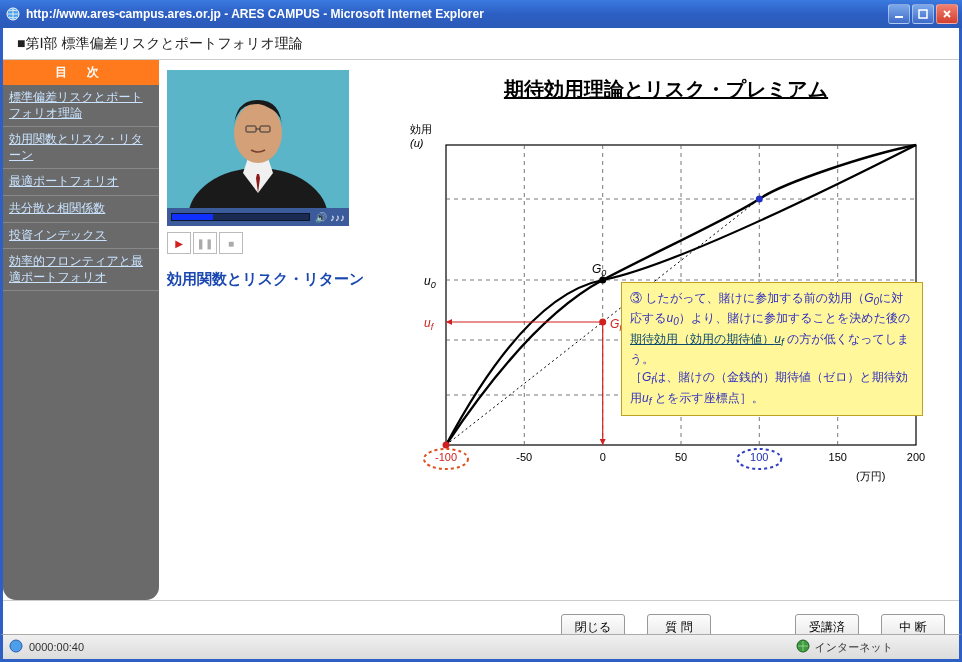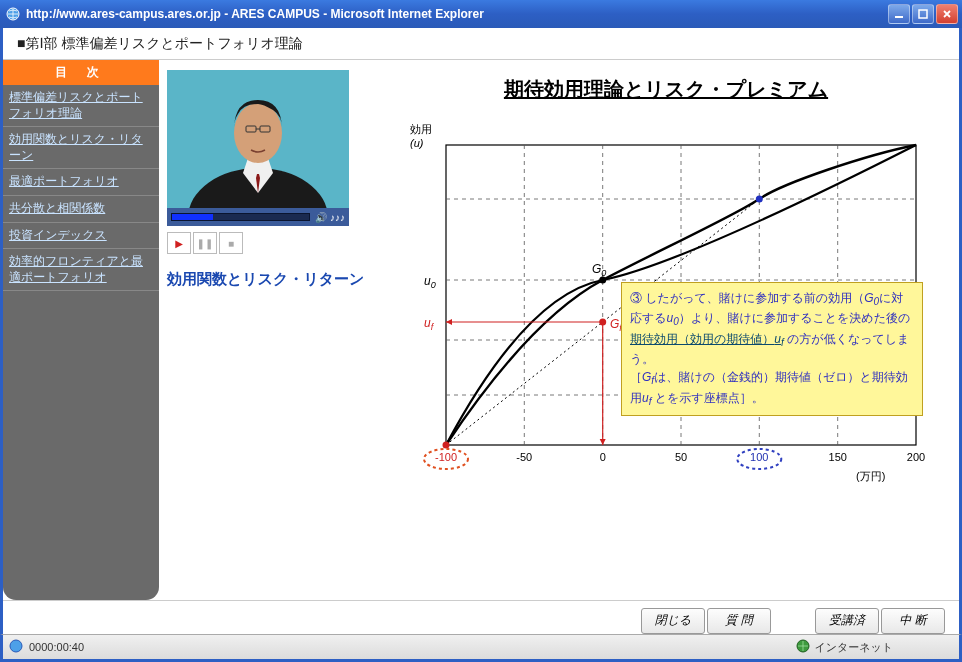--- a/index.html
+++ b/index.html
@@ -151,22 +151,22 @@
   padding: 6px 8px;
   color: #3030c0;
   width: 302px;
 }
 .annot .red { color: #0c4a6e; text-decoration: underline; }
 .annot .ital { font-style: italic; }
 
 
 .footer {
   height: 40px; border-top: 1px solid #ccc;
-  display: flex; justify-content: flex-end; align-items: center;
-  padding: 0 14px; gap: 2px; font-style: italic;
+  display: flex; justify-content: flex-end; align-items: flex-end;
+  padding: 0 14px; gap: 22px;
 }
 .fbtn {
   min-width: 64px; height: 26px; padding: 0 10px;
   background: linear-gradient(to bottom, #fdfdfd, #e8e8e8);
   border: 1px solid #999; border-radius: 3px;
   font-size: 12px; cursor: pointer;
   display:flex;align-items:center;justify-content:center;
 }
 .footer .spacer { width: 40px; }
 

